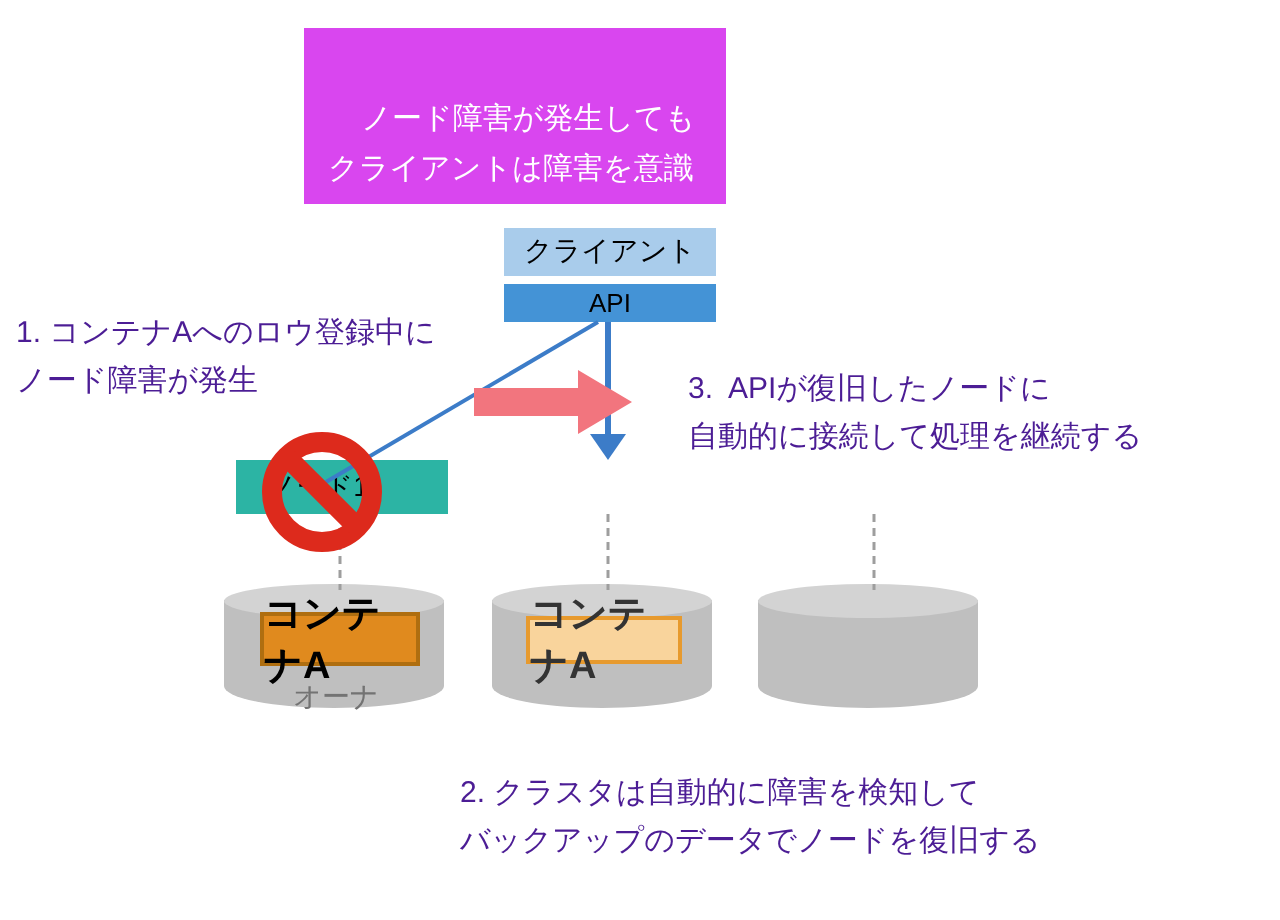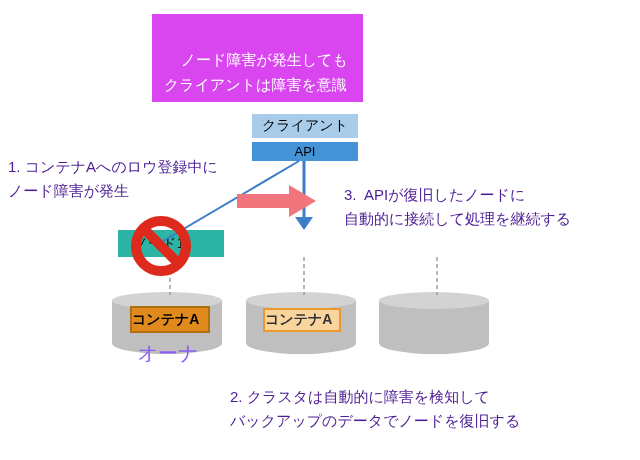--- a/index.html
+++ b/index.html
@@ -40,27 +40,27 @@
   .cyl-body {
     position:absolute; left:0; right:0; top:8px; bottom:0; background:#BFBFBF;
     border-radius:0 0 55px 55px / 0 0 11px 11px;
   }
   .cyl-top {
     position:absolute; left:0; right:0; top:0; height:17px;
     background:#D3D3D3; border-radius:50%;
   }
 
   .container-box {
-    position:absolute; font-size:14px; font-weight:bold;
-    display:flex; align-items:center; justify-content:flex-start;
+    position:absolute; font-size:19px; font-weight:bold;
+    display:flex; align-items:center; justify-content:flex-end;
   }
   #containerOwner  { left:130px; top:306px; width:80px; height:27px; background:#E08A1E; border:2px solid #AF6E10; color:#000; }
   #containerBackup { left:263px; top:308px; width:78px; height:24px; background:#F9D49C; border:2px solid #E79A2E; color:#333; }
 
-  .role-label { position:absolute; font-size:20px; color:#8b5cf6; text-align:center; }
+  .role-label { position:absolute; font-size:14px; color:#737373; text-align:center; }
   #ownerLabel  { left:118px; top:340px; width:100px; }
   #backupLabel { left:246px; top:339px; width:110px; }
 
   .overlay { position:absolute; left:0; top:0; width:640px; height:460px; pointer-events:none; }
   .prohibition { position:absolute; left:130px; top:215px; pointer-events:none; }
 </style>
 </head>
 <body>
 
 <div class="canvas">

